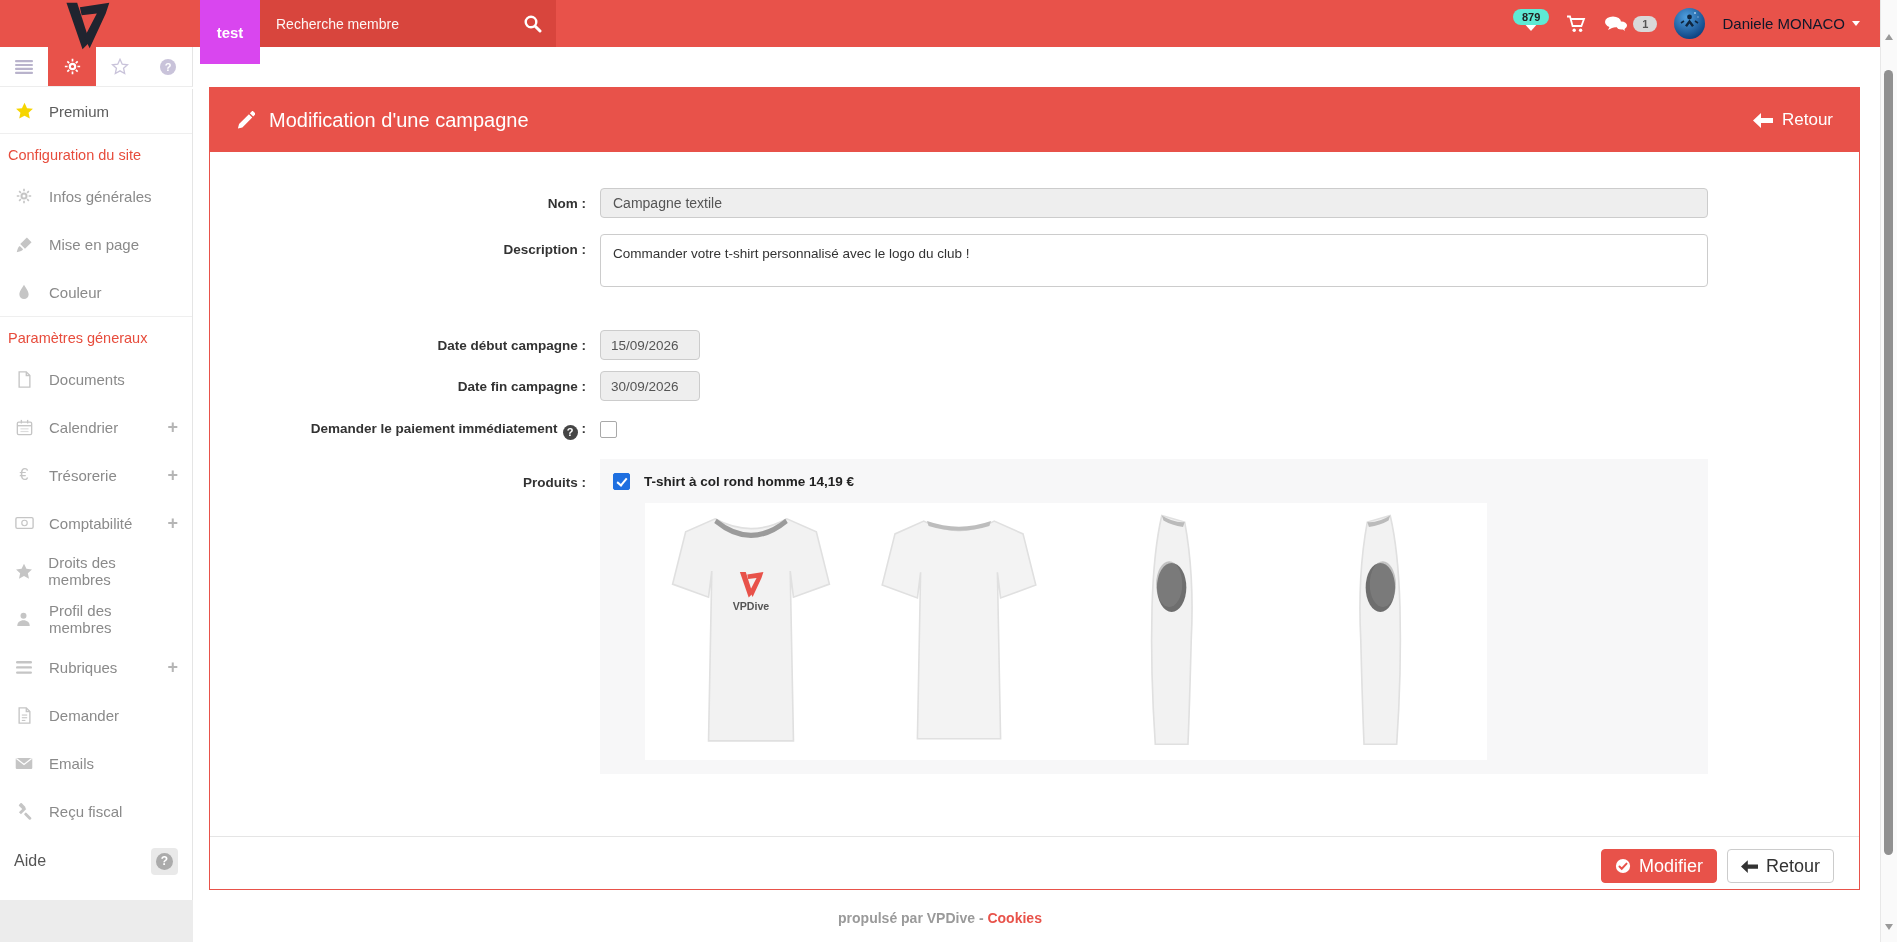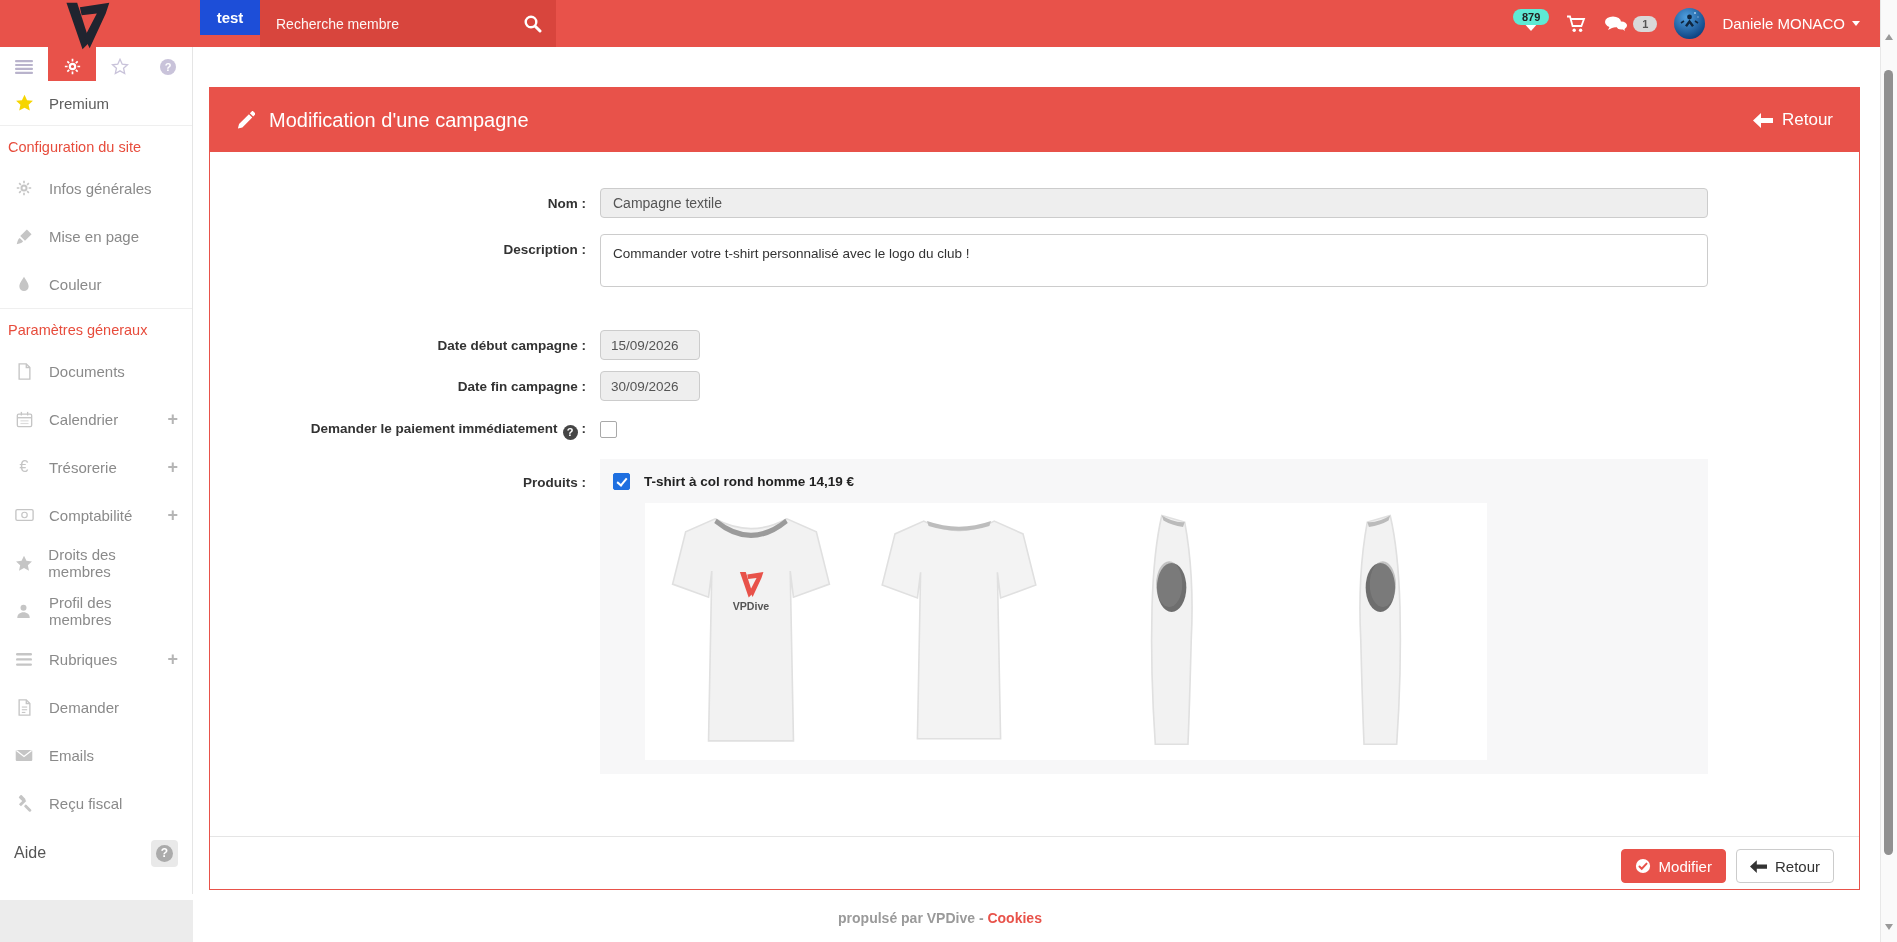--- a/index.html
+++ b/index.html
@@ -2,48 +2,48 @@
 <html><head>
 <meta charset="utf-8">
 <style>
   html,body{margin:0;padding:0;}
   .screen{position:relative;width:1897px;height:942px;background:#fff;overflow:hidden;
           font-family:"Liberation Sans",sans-serif;}
 
   
   .header{position:absolute;left:0;top:0;width:1880px;height:47px;background:#e8524a;}
   .logo{position:absolute;left:62px;top:1px;z-index:6;}
-  .test-chip{position:absolute;left:200px;top:0;width:60px;height:35px;background:#1d4ed8;
+  .test-chip{position:absolute;left:200px;top:0;width:60px;height:64px;background:#d946ef;
              color:#fff;font-weight:bold;font-size:15px;display:flex;align-items:center;justify-content:center;}
   .search{position:absolute;left:260px;top:0;width:296px;height:47px;background:#d8453d;
           display:flex;align-items:center;padding:0 14px;box-sizing:border-box;}
   .search input{flex:1;background:transparent;border:none;outline:none;color:#fff;font-size:14px;font-family:inherit;}
   .search input::placeholder{color:#fff;opacity:.95;}
   .header-right{position:absolute;right:20px;top:0;height:47px;display:flex;align-items:center;gap:17px;}
   .badge879{position:relative;text-align:center;margin-top:-2px;}
   .badge879 .bubble{display:inline-block;background:#5eead4;border-radius:11px;padding:2px 9px;
                     font-size:11px;font-weight:bold;color:#222;}
   .badge879 .ribbon{width:0;height:0;margin:-3px auto 0;border:8px solid transparent;border-top:9px solid #fff;}
   .chat-wrap{display:flex;align-items:center;gap:5px;}
   .count-pill{background:#d9d9d9;color:#555;font-size:11px;font-weight:bold;border-radius:10px;padding:2px 9px;}
   .avatar{width:31px;height:31px;border-radius:50%;overflow:hidden;position:relative;
           background:radial-gradient(circle at 40% 30%,#4fa0e0,#0b3f7e 80%);}
-  .user-name{color:#ffffff;font-size:15px;display:flex;align-items:center;gap:7px;cursor:pointer;}
+  .user-name{color:#0f172a;font-size:15px;display:flex;align-items:center;gap:7px;cursor:pointer;}
   .caret{width:0;height:0;border:4px solid transparent;border-top:5px solid #fff;margin-top:4px;}
 
   
   .tabstrip{position:absolute;left:0;top:47px;width:193px;height:40px;background:#fff;display:flex;
             border-bottom:1px solid #ededed;border-right:1px solid #e5e5e5;box-sizing:border-box;}
   .tab{width:48px;height:39px;display:flex;align-items:center;justify-content:center;cursor:pointer;}
   .tab.active{background:#e8524a;}
   .help-dot{width:16px;height:16px;border-radius:50%;background:#c9c3da;color:#fff;font-size:11px;
             font-weight:bold;display:flex;align-items:center;justify-content:center;}
 
   
-  .sidebar{position:absolute;left:0;top:81px;width:193px;height:813px;background:#fff;
+  .sidebar{position:absolute;left:0;top:89px;width:193px;height:813px;background:#fff;
            border-right:1px solid #e5e5e5;box-sizing:border-box;font-size:15px;color:#8a8a8a;}
   .side-item{display:flex;align-items:center;height:48px;padding:0 14px;position:relative;cursor:pointer;}
   .side-item .icn{width:20px;margin-right:15px;display:flex;justify-content:center;color:#c5c5c5;}
   .side-item .plus{position:absolute;right:14px;color:#b5b5b5;font-size:18px;font-weight:bold;}
   .premium-row{height:44px;color:#5c5c5c;}
   .side-divider{border-top:1px solid #efefef;margin:0;}
   .side-section{color:#e74c3c;font-size:14.5px;padding:13px 8px 9px 8px;}
   .aide-row{display:flex;justify-content:space-between;align-items:center;padding:0 14px;height:44px;
             color:#555;font-size:16px;margin-top:4px;}
   .aide-btn{width:27px;height:27px;background:#e9e9e9;border-radius:4px;display:flex;align-items:center;
@@ -81,21 +81,21 @@
 
   .prod-panel{width:1108px;height:315px;background:#f7f7f8;box-sizing:border-box;padding-top:14px;}
   .prod-head{display:flex;align-items:center;gap:14px;padding-left:13px;}
   .prod-label{font-weight:bold;font-size:13.5px;color:#222;}
   .prod-strip{position:relative;margin:13px 0 0 45px;width:842px;height:257px;background:#fff;}
   .shirt{position:absolute;top:6px;height:245px;}
 
   .panel-hr{border-top:1px solid #e5e5e5;margin-top:62px;}
   .panel-foot{display:flex;justify-content:flex-end;gap:10px;padding:12px 25px 0 0;}
   .btn{display:inline-flex;align-items:center;gap:8px;height:34px;padding:0 13px;border-radius:4px;
-       font-size:15px;box-sizing:border-box;cursor:pointer;font-family:inherit;}
+       font-size:18px;box-sizing:border-box;cursor:pointer;font-family:inherit;}
   .btn-primary{background:#e8524a;color:#fff;border:1px solid #e8524a;}
   .btn-default{background:#fff;color:#333;border:1px solid #ccc;}
 
   
   .page-footer{position:absolute;left:0;top:910px;width:1880px;text-align:center;font-size:14px;
                font-weight:bold;color:#9a9a9a;}
   .page-footer .cookies{color:#e8524a;cursor:pointer;}
 
   
   .scrollbar{position:absolute;right:0;top:0;width:17px;height:942px;background:#fafafa;

